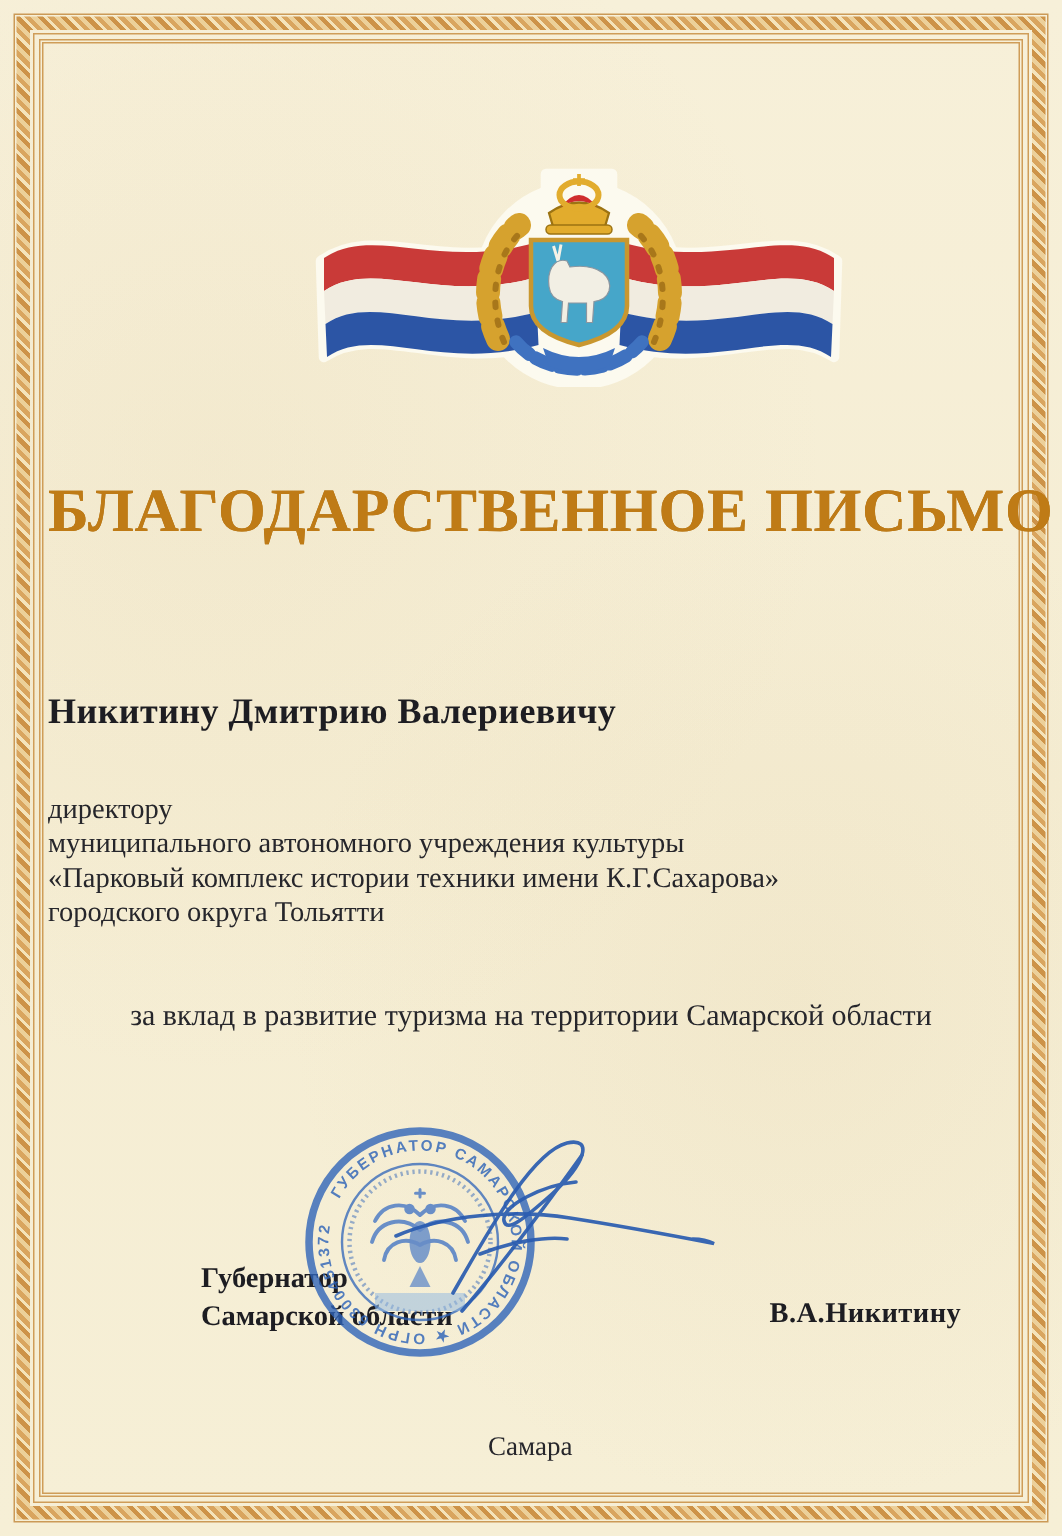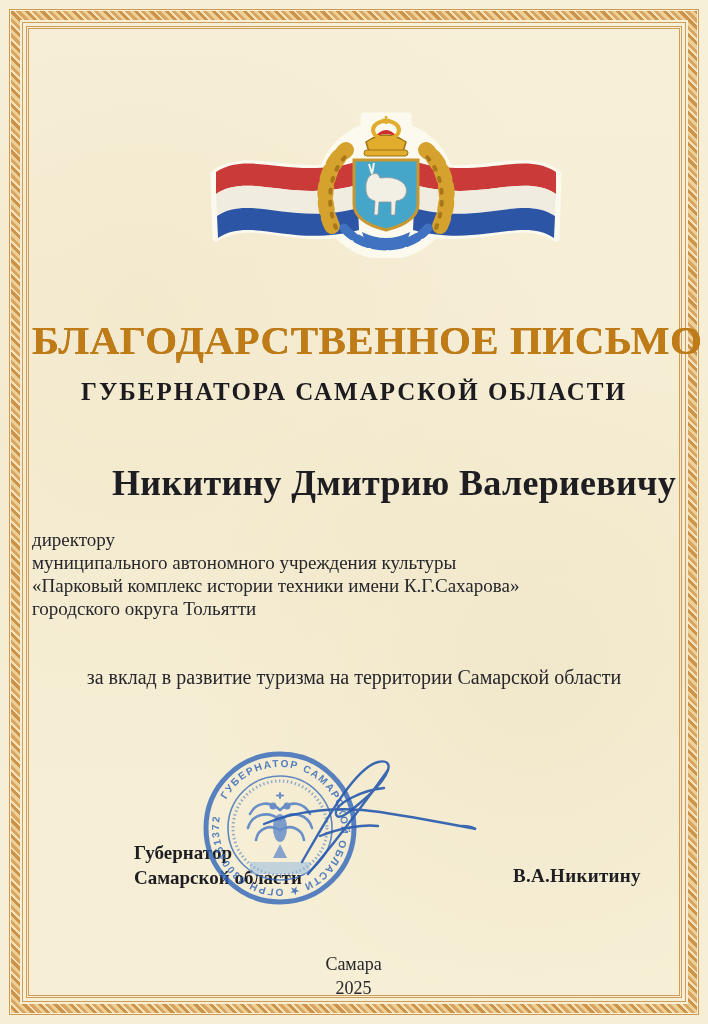--- a/index.html
+++ b/index.html
@@ -32,22 +32,22 @@
   .title{
     position:absolute;left:0;right:0;top:284px;text-align:center;
     font-size:41px;font-weight:bold;letter-spacing:.5px;color:#bf7b16;
     text-shadow:0 0 .4px #a96c10;white-space:nowrap;
   }
   .subtitle{
     position:absolute;left:0;right:0;top:346px;text-align:center;
     font-size:25px;font-weight:bold;letter-spacing:2px;color:#1c1c20;white-space:nowrap;
   }
   .recipient{
-    position:absolute;left:0;right:0;top:430px;text-align:right;
-    font-size:36px;font-weight:bold;color:#1d1d22;letter-spacing:.3px;
+    position:absolute;left:0;right:0;top:430px;text-align:left;
+    font-size:24px;font-weight:bold;color:#1d1d22;letter-spacing:.3px;
   }
   .role{
     position:absolute;left:0;right:0;top:496px;text-align:left;
     font-size:19px;color:#26262b;line-height:23px;
   }
   .reason{
     position:absolute;left:0;right:0;top:634px;text-align:center;
     font-size:20px;color:#26262b;
   }
   .sign-title{
@@ -121,42 +121,40 @@
             <path d="M168,66 l-3,-10 m3,10 l2,-11" stroke="#f4f1e6" stroke-width="2" fill="none"></path>
             <path d="M164,70 q4,-6 10,-4 l2,4 q14,-2 22,4 q6,5 4,12 q-2,6 -10,7 l-1,14 h-4 l0,-13 -12,0 -1,13 h-4 l1,-14 q-8,-2 -9,-10 q-1,-8 2,-13 Z" fill="#f2efe4" stroke="#8b96a0" stroke-width="0.8"></path>
           </g>
         </g>
 
         <path d="M158,124 q24,12 48,0 l-4,12 q-20,8 -40,0 Z" fill="#3f72c0"></path>
       </svg>
     </div>
 
     <div class="title">БЛАГОДАРСТВЕННОЕ ПИСЬМО</div>
-    <div class="subtitle">ГУБЕРНАТОРА САМАРСКОЙ ОБЛАСТИ</div>
 
     <div class="recipient">Никитину Дмитрию Валериевичу</div>
 
     <div class="role">
       <div>директору</div>
       <div>муниципального автономного учреждения культуры</div>
       <div>«Парковый комплекс истории техники имени К.Г.Сахарова»</div>
       <div>городского округа Тольятти</div>
     </div>
 
     <div class="reason">за вклад в развитие туризма на территории Самарской области</div>
 
     <div class="sign-title">
       <div>Губернатор</div>
       <div>Самарской области</div>
     </div>
     <div class="sign-name">В.А.Никитину</div>
 
     <div class="city-year">
       <div>Самара</div>
-      <div>2025</div>
     </div>
   </div>
 
   <div class="seal-wrap">
     <svg viewBox="0 0 160 160" width="160" height="160" style="opacity:.88">
       <g stroke="#2d63b8" fill="none">
         <circle cx="80" cy="80" r="74" stroke-width="5" opacity=".9"></circle>
         <circle cx="80" cy="80" r="52" stroke-width="1.6" opacity=".85"></circle>
         <circle cx="80" cy="80" r="47" stroke-width="3" stroke-dasharray="1.5 2.5" opacity=".55"></circle>
       </g>

